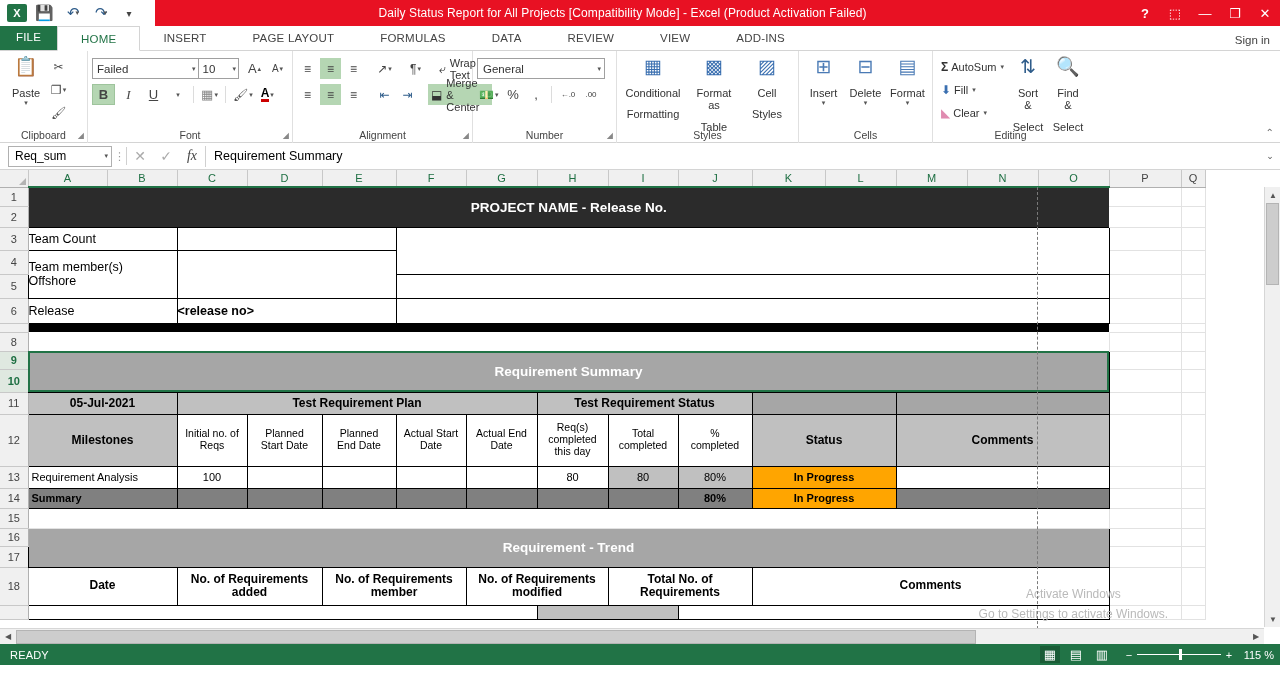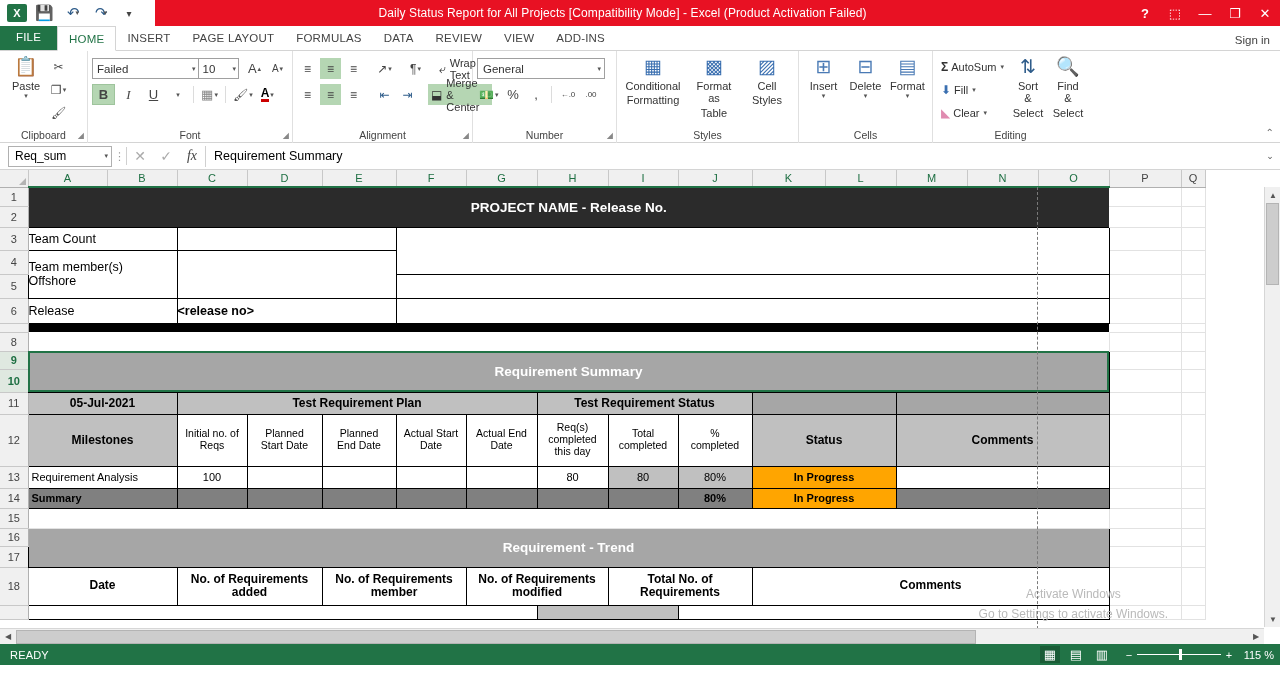--- a/index.html
+++ b/index.html
@@ -72,21 +72,21 @@
   
   .tabbar {
     height: 25px;
     background: #fff;
     display: flex;
     align-items: flex-end;
     border-bottom: 1px solid #d4d4d4;
     position: relative;
   }
   .tab {
-    padding: 0 11px;
+    padding: 0 23px;
     height: 24px; line-height: 24px;
     font-size: 11.5px;
     color: #444;
     letter-spacing: 0.2px;
   }
   .tab.file {
     background: #217346; color: #fff;
     padding: 0 16px; height: 25px; line-height: 25px;
   }
   .tab.active {
@@ -139,21 +139,21 @@
   .bigbtn {
     display: flex; flex-direction: column;
     align-items: center; justify-content: flex-start;
     padding: 2px 5px;
     text-align: center;
     line-height: 1.12;
     font-size: 11px;
     min-width: 40px;
   }
   .bigbtn .gly { font-size: 19px; line-height: 22px; color: #3c6e3c; }
-  .bigbtn .lbl { margin-top: 2px; }
+  .bigbtn .lbl { margin-top: 9px; }
   .caretd { font-size: 7px; color: #555; display:block; line-height: 7px; }
 
   .smallrow { display: flex; align-items: center; gap: 2px; height: 23px; }
   .sbtn {
     height: 21px; min-width: 21px;
     display: flex; align-items: center; justify-content: center;
     font-size: 12px; color: #444;
     padding: 0 2px;
   }
   .sbtn.active { background: #b5d6b3; border: 1px solid #9ec49c; }

